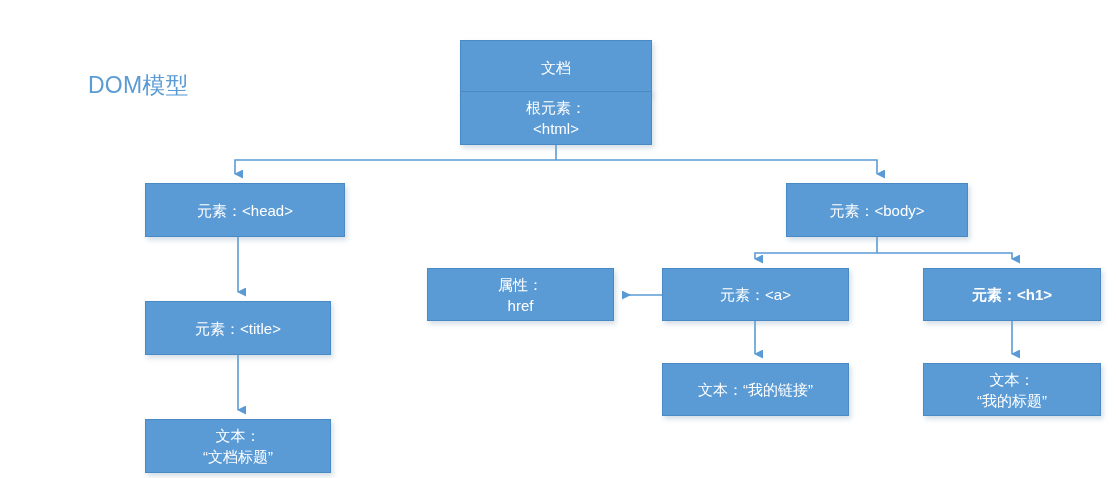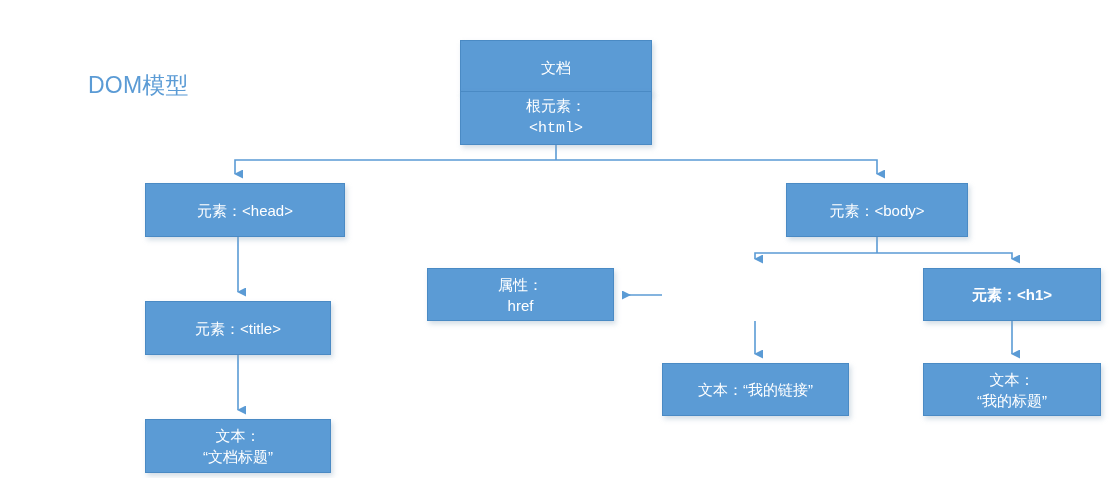--- a/index.html
+++ b/index.html
@@ -84,32 +84,33 @@
       <path d="M755,321 L755,354" marker-end="url(#arrow-down)"></path>
 
       <path d="M1012,321 L1012,354" marker-end="url(#arrow-down)"></path>
     </g>
   </svg>
 
   <div class="diagram-title" style="left:88px; top:75px;">DOM模型</div>
 
   <div class="node" style="left:460px; top:4px; width:192px; height:54px;margin-top:36px;">文档</div>
 
-  <div class="node" style="left:460px; top:91px; width:192px; height:54px;font-family:Liberation Mono, monospace;">根元素：
+  <div class="node" style="left:460px; top:91px; width:192px; height:54px;">根元素：
 &lt;html&gt;</div>
 
   <div class="node" style="left:145px; top:183px; width:200px; height:54px;">元素：&lt;head&gt;</div>
 
   <div class="node" style="left:786px; top:183px; width:182px; height:54px;">元素：&lt;body&gt;</div>
 
   <div class="node" style="left:145px; top:301px; width:186px; height:54px;">元素：&lt;title&gt;</div>
 
   <div class="node" style="left:427px; top:268px; width:187px; height:53px;">属性：
 href</div>
 
+  <div class="node" style="left:662px; top:268px; width:187px; height:53px;">元素：&lt;a&gt;</div>
 
   <div class="node" style="left:923px; top:268px; width:178px; height:53px;font-weight:bold;">元素：&lt;h1&gt;</div>
 
   <div class="node" style="left:145px; top:419px; width:186px; height:54px;">文本：
 “文档标题”</div>
 
   <div class="node" style="left:662px; top:363px; width:187px; height:53px;">文本：“我的链接”</div>
 
   <div class="node" style="left:923px; top:363px; width:178px; height:53px;">文本：
 “我的标题”</div>

